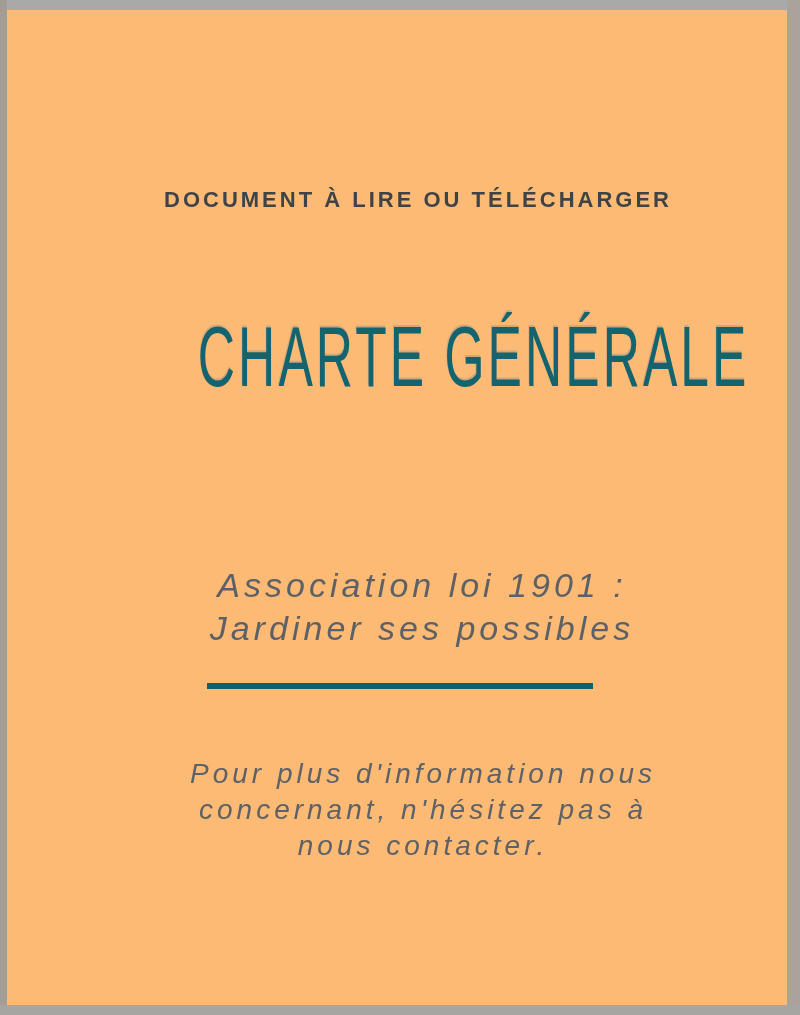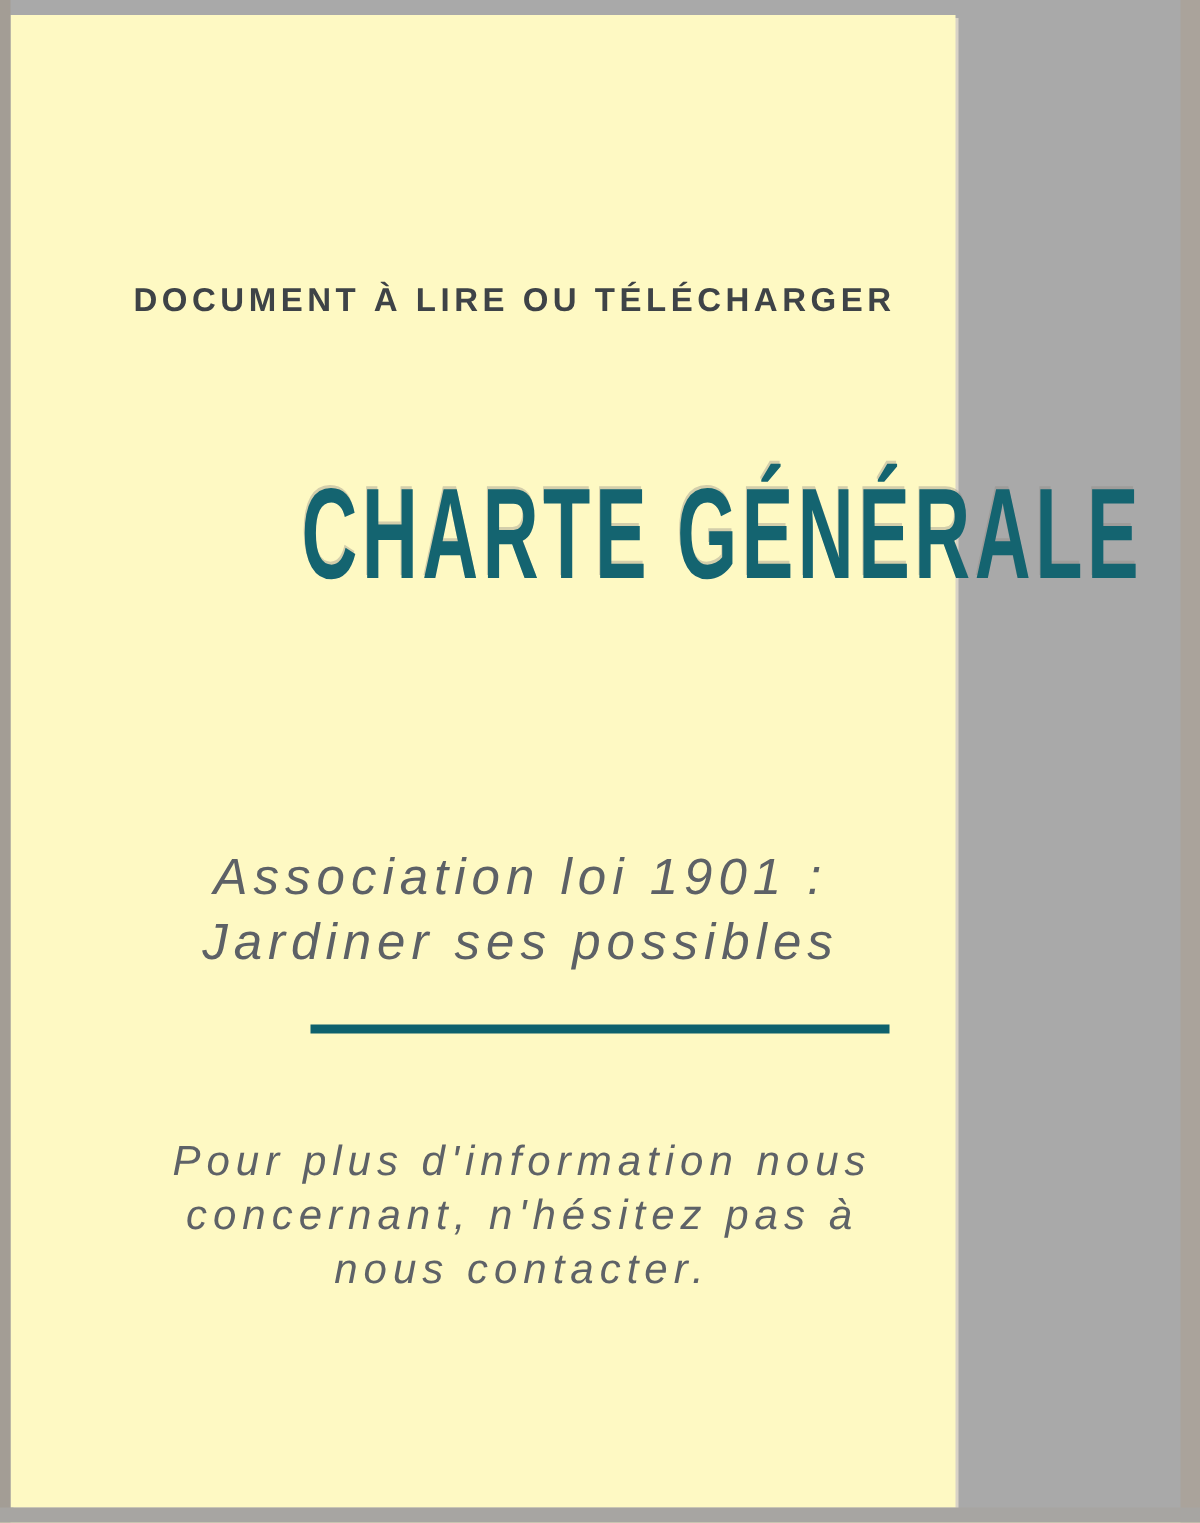--- a/index.html
+++ b/index.html
@@ -12,43 +12,43 @@
   }
   
   .frame-top    { position:absolute; top:0; left:0; right:0; height:10px; background:#a9a9a9; z-index:2; }
   .frame-bottom { position:absolute; bottom:0; left:0; right:0; height:10px; background:#a7a5a2; z-index:2; }
   .frame-left   { position:absolute; top:0; bottom:0; left:0; width:7px;  background:#a39d95; z-index:2; }
   .frame-right  { position:absolute; top:0; bottom:0; right:0; width:13px; background:#aaa39b; z-index:2; }
 
   .page {
     position: absolute;
     left: 7px; top: 10px;
-    width: 630px; height: 995px;
-    background: #fef9c3;
+    width: 780px; height: 995px;
+    background: #fdba74;
     box-shadow: 2px 2px 0 rgba(226,219,204,0.85);
     z-index: 1;
   }
 
   .eyebrow {
     position: absolute; top: 179px; left: 0; width: 100%;
     text-align: center;
     transform: translateX(21px);
     font-size: 22px; line-height: 22px;
     font-weight: 700;
     letter-spacing: 3px;
     color: #3e4347;
     white-space: nowrap;
   }
 
   .title {
     position: absolute; top: 303px; left: 0; width: 100%;
     margin: 0;
     text-align: center;
     font-size: 86px; line-height: 86px;
-    font-weight: 700;
+    font-weight: 400;
     color: #146470;
     transform: translateX(7px);
   }
   .title-inner {
     display: inline-block;
     transform: scaleX(0.60);
     transform-origin: 50% 50%;
     letter-spacing: 5px;
     white-space: nowrap;
     text-shadow: -1px -2px 0 rgba(141,138,131,0.38);

